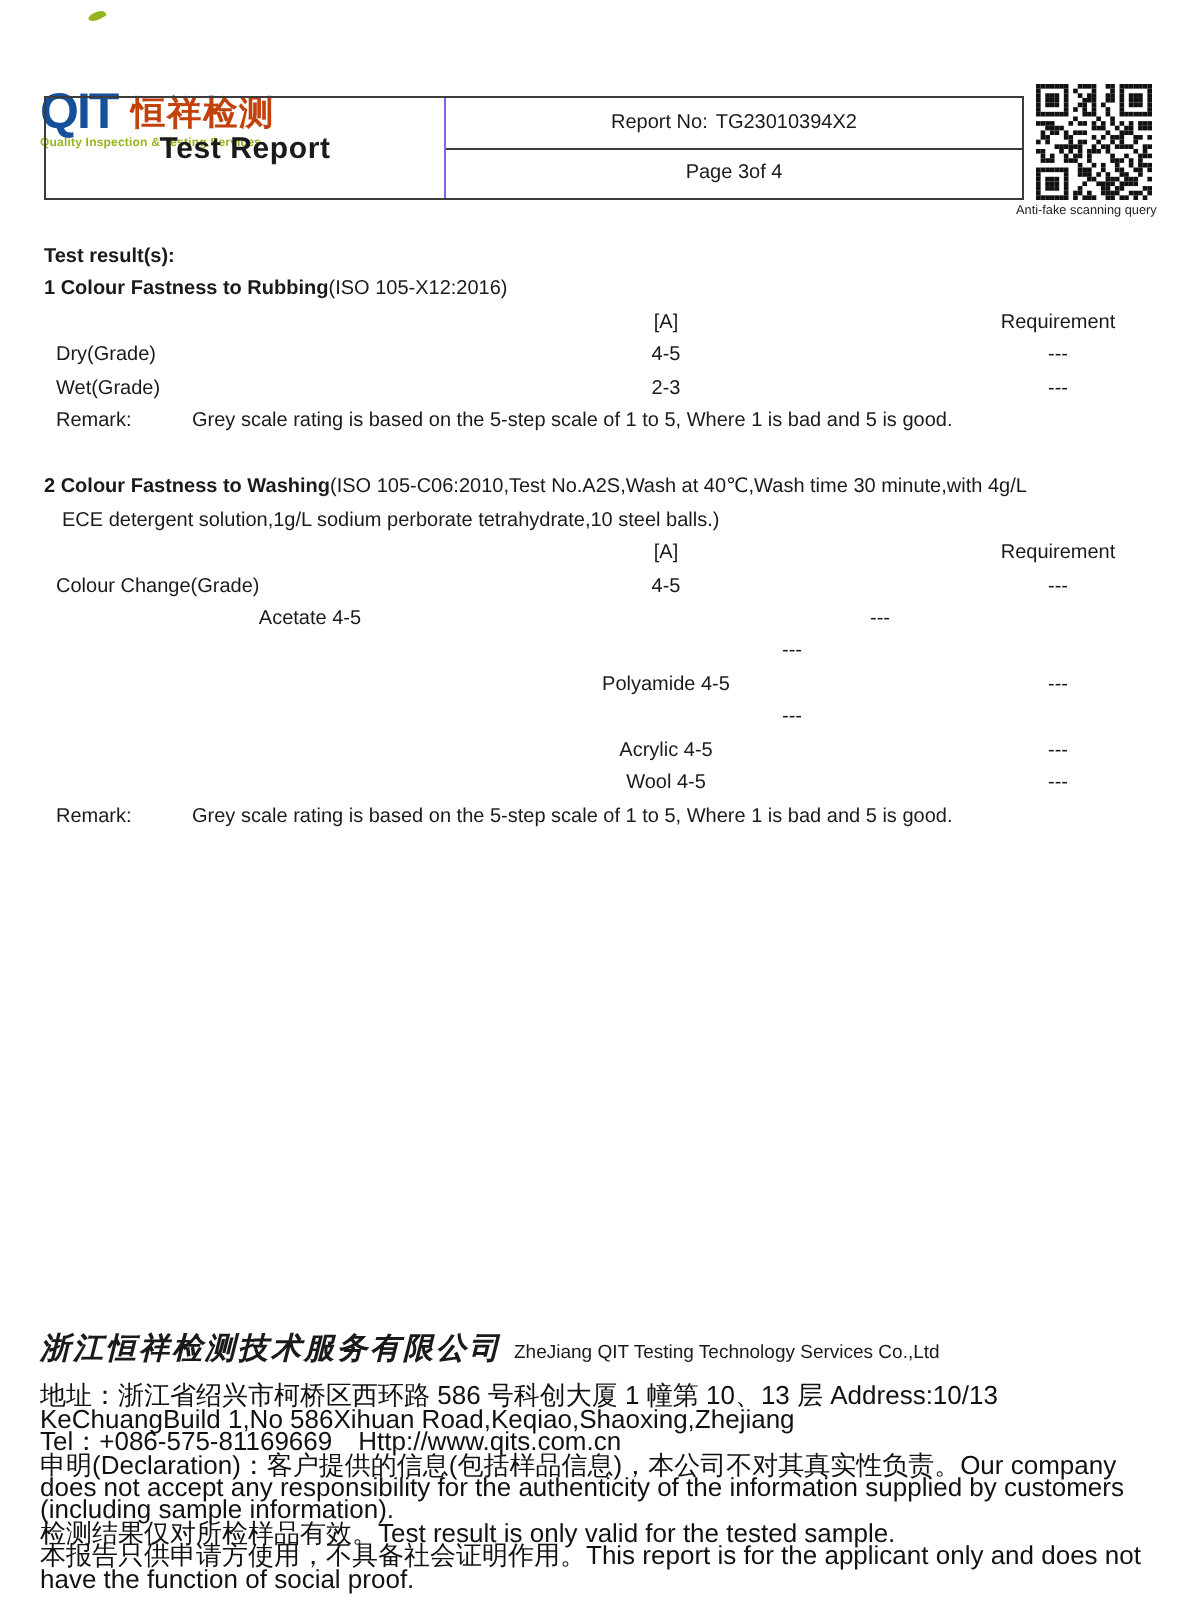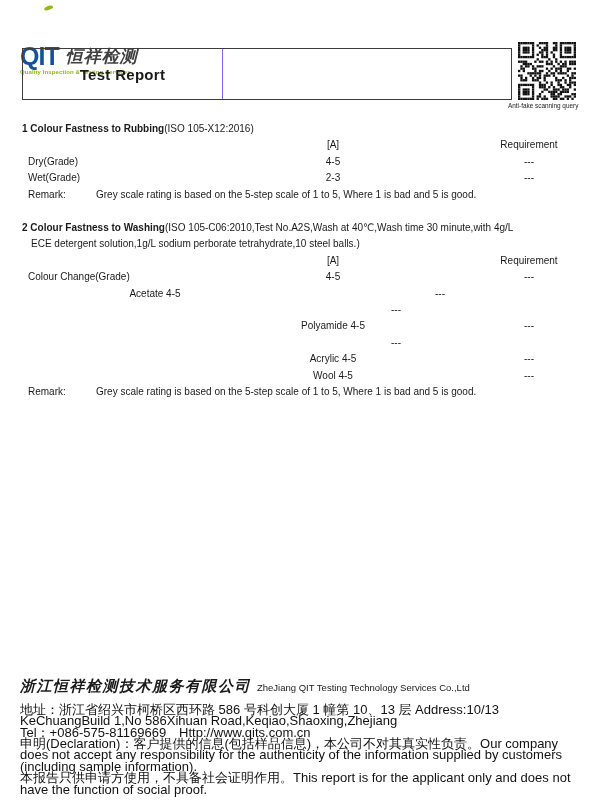--- a/index.html
+++ b/index.html
@@ -58,28 +58,37 @@
 </style>
 </head>
 <body>
 
 <div class="page">
 
   <div class="logo">
     <div class="logo-row">
       <span class="logo-accent" style="background: rgb(147, 182, 28);"></span>
       <span class="logo-qit" style="color: rgb(21, 81, 155); margin-top: 37px;">QIT</span>
-      <span class="logo-cn" style="color: #404040; font-style: italic;">恒祥检测</span>
+      <span class="logo-cn" style="color: #c2410c;">恒祥检测</span>
     </div>
     <div class="logo-tagline" style="color: rgb(147, 182, 28);">Quality Inspection &amp; Testing Services</div>
   </div>
 
   <div class="hdr-table">
     <div class="hdr-left">
       <span class="hdr-title">Test Report</span>
+    </div>
+    <div class="hdr-right">
+      <div class="hdr-cell top">
+        <span class="lbl">Report No:</span>
+        <span>TG23010394X2</span>
+      </div>
+      <div class="hdr-cell">
+        <span>Page 3of 4</span>
+      </div>
     </div>
   </div>
 
   <div class="qr-wrap">
     <div class="qr-box">
       <svg width="58" height="58" viewBox="0 0 58 58" fill="#111">
           <rect x="20.88" y="0.00" width="2.32" height="2.32"></rect>
           <rect x="23.20" y="0.00" width="2.32" height="2.32"></rect>
           <rect x="25.52" y="0.00" width="2.32" height="2.32"></rect>
           <rect x="27.84" y="0.00" width="2.32" height="2.32"></rect>
@@ -391,20 +400,21 @@
           <rect x="6.96" y="55.68" width="2.32" height="2.32"></rect>
           <rect x="9.28" y="55.68" width="2.32" height="2.32"></rect>
           <rect x="11.60" y="55.68" width="2.32" height="2.32"></rect>
           <rect x="13.92" y="55.68" width="2.32" height="2.32"></rect>
         </svg>
     </div>
     <div class="qr-caption">Anti-fake scanning query</div>
   </div>
 
   <div class="content">
+    <div class="bold">Test result(s):</div>
 
     <div>
       <div class="sec-title bold"><span>1 Colour Fastness to Rubbing</span><span class="rest">(ISO 105-X12:2016)</span></div>
       <div class="row">
         <div class="c-label"></div>
         <div class="c-value">[A]</div>
         <div class="c-req">Requirement</div>
       </div>
       <div class="row">
         <div class="c-label">Dry(Grade)</div>
@@ -470,16 +480,17 @@
   </div>
 
   <div class="footer">
     <div class="f-company">
       <span class="f-cn">浙江恒祥检测技术服务有限公司</span>
       <span class="f-en">ZheJiang QIT Testing Technology Services Co.,Ltd</span>
     </div>
     <div class="f-line">地址：浙江省绍兴市柯桥区西环路 586 号科创大厦 1 幢第 10、13 层 Address:10/13 KeChuangBuild 1,No 586Xihuan Road,Keqiao,Shaoxing,Zhejiang</div>
     <div class="f-line">Tel：+086-575-81169669　Http://www.qits.com.cn</div>
     <div class="f-line">申明(Declaration)：客户提供的信息(包括样品信息)，本公司不对其真实性负责。Our company does not accept any responsibility for the authenticity of the information supplied by customers (including sample information).</div>
+    <div class="f-line">检测结果仅对所检样品有效。Test result is only valid for the tested sample.</div>
     <div class="f-line">本报告只供申请方使用，不具备社会证明作用。This report is for the applicant only and does not have the function of social proof.</div>
   </div>
 
 </div>
 
 </body></html>

